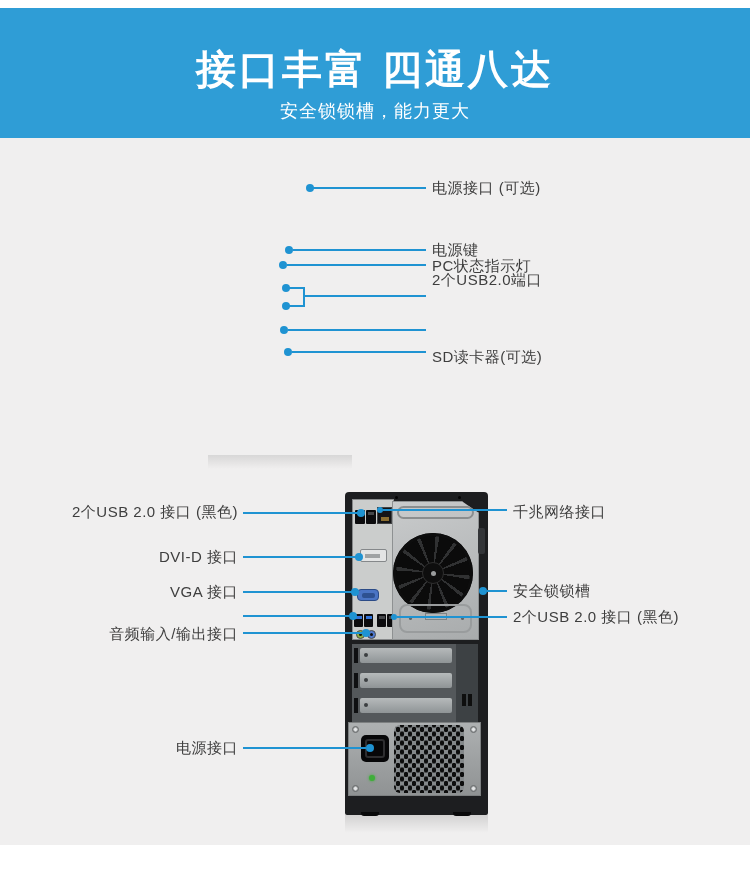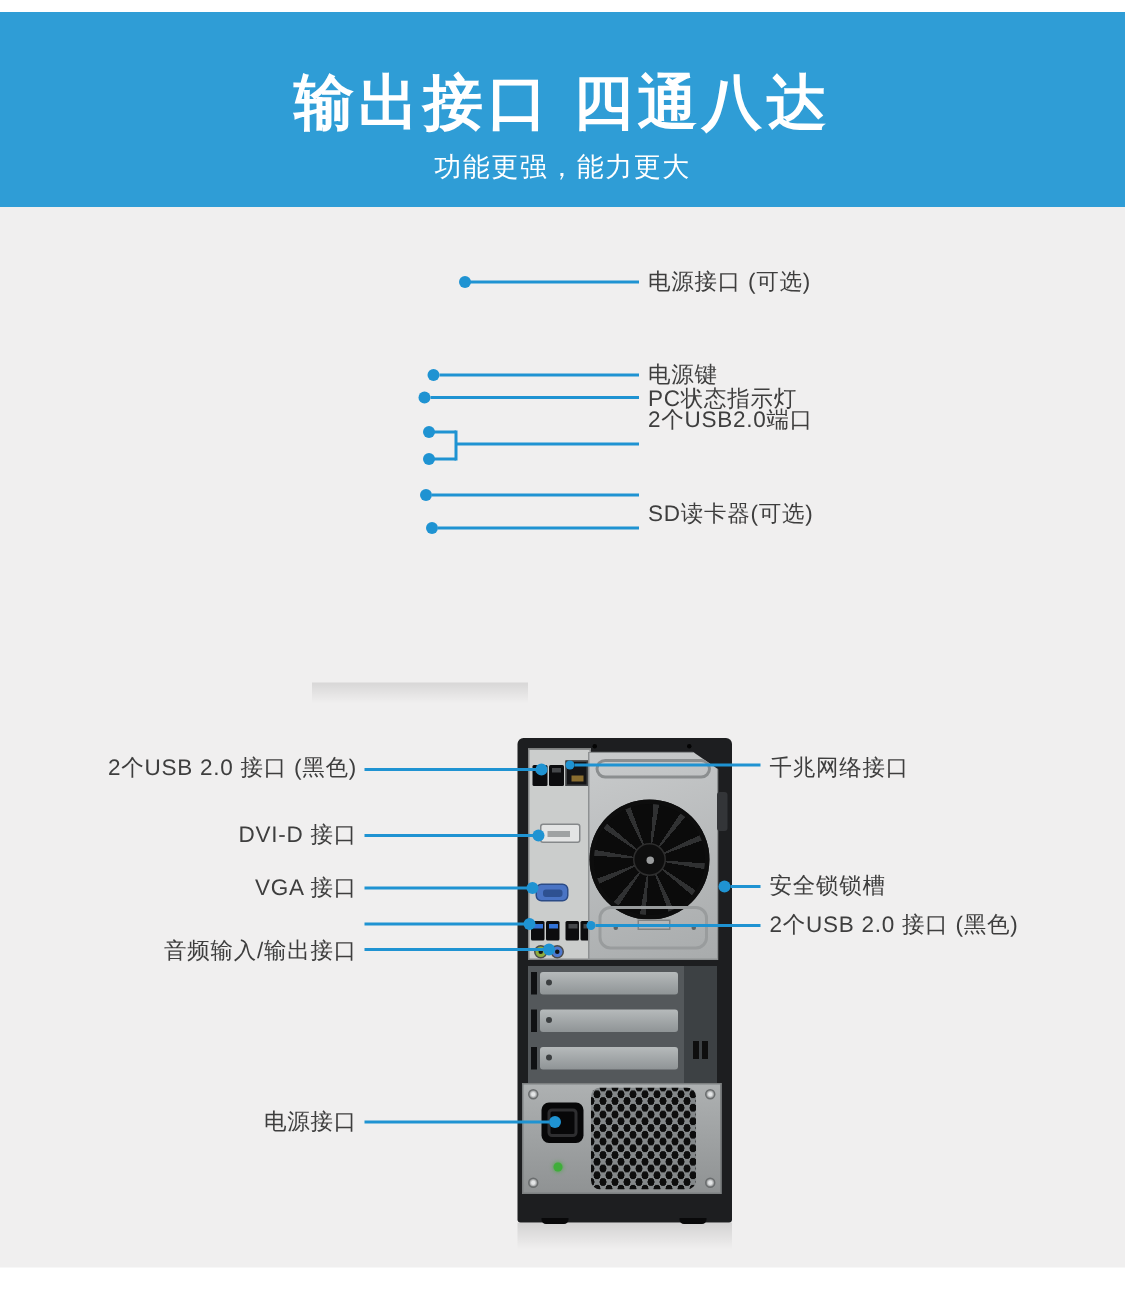--- a/index.html
+++ b/index.html
@@ -96,22 +96,22 @@
   .rt-led{position:absolute;left:21px;top:53px;width:6px;height:6px;border-radius:50%;background:#3fae3a;box-shadow:0 0 3px #3fae3a}
   .rt-foot{position:absolute;width:18px;height:4px;background:#09090a;border-radius:0 0 3px 3px;top:320px}
   .rt-shadow{position:absolute;left:345px;top:815px;width:143px;height:18px;background:linear-gradient(rgba(0,0,0,.12),rgba(0,0,0,0))}
 </style>
 </head>
 <body>
 
 <div class="page">
 
   <div class="header">
-    <div class="title">输出接口  四通八达</div>
-    <div class="subtitle">功能更强，能力更大</div>
+    <div class="title">接口丰富  四通八达</div>
+    <div class="subtitle">安全锁锁槽，能力更大</div>
   </div>
 
   <div class="canvas"></div>
 
   <div class="ft-shadow"></div>
 
   <div class="co-dot" style="left:306px;top:184px"></div>
   <div class="co-line" style="left:313px;top:187px;width:113px"></div>
   <div class="co-label" style="left:432px;top:188px">电源接口 (可选)</div>
 
@@ -129,21 +129,21 @@
   <div class="co-line" style="left:288px;top:305px;width:16px"></div>
   <div class="co-vline" style="left:303px;top:287px;height:20px"></div>
   <div class="co-line" style="left:304px;top:295px;width:122px"></div>
   <div class="co-label" style="left:432px;top:280px">2个USB2.0端口</div>
 
   <div class="co-dot" style="left:280px;top:326px"></div>
   <div class="co-line" style="left:288px;top:329px;width:138px"></div>
 
   <div class="co-dot" style="left:284px;top:348px"></div>
   <div class="co-line" style="left:292px;top:351px;width:134px"></div>
-  <div class="co-label" style="left:432px;top:343px">SD读卡器(可选)</div>
+  <div class="co-label" style="left:432px;top:357px">SD读卡器(可选)</div>
 
   <div class="rt">
     <div class="rt-screw-top" style="left:50px;top:4px"></div>
     <div class="rt-screw-top" style="left:113px;top:4px"></div>
 
     <div class="rt-io">
       <div class="p-usb" style="left:2px;top:10px">
           <i></i>
         </div>
       <div class="p-usb" style="left:13px;top:10px">

